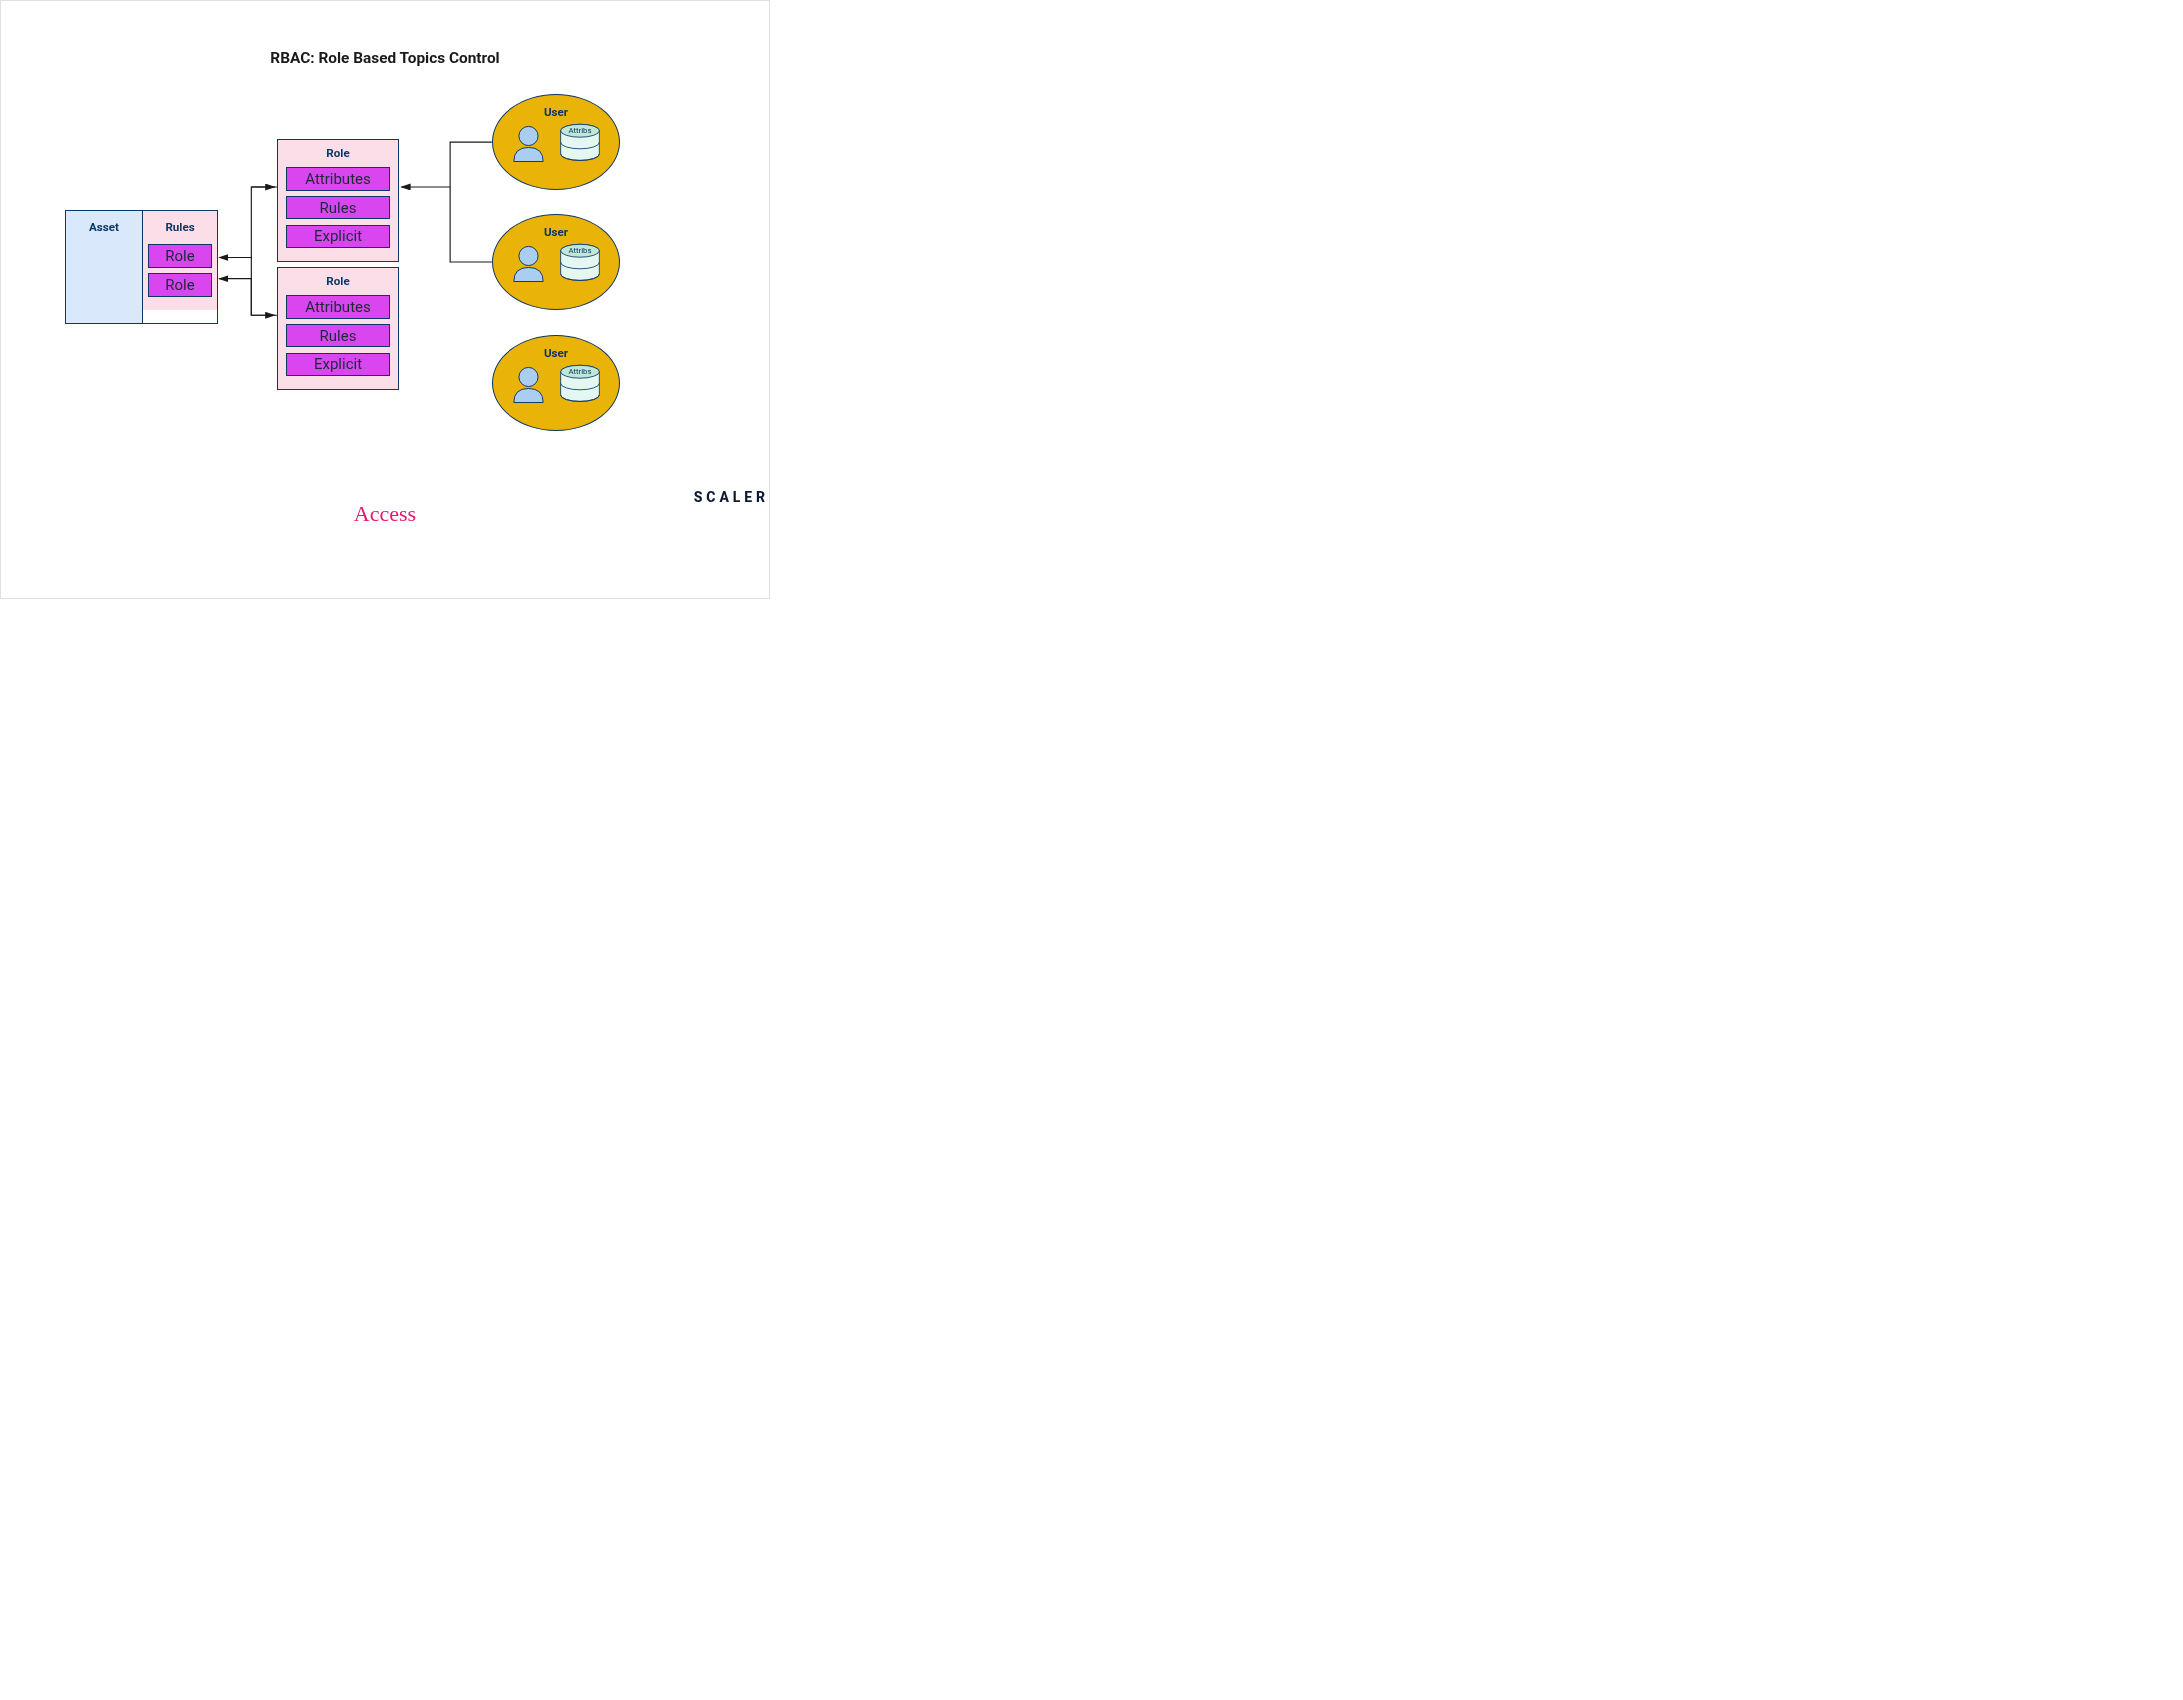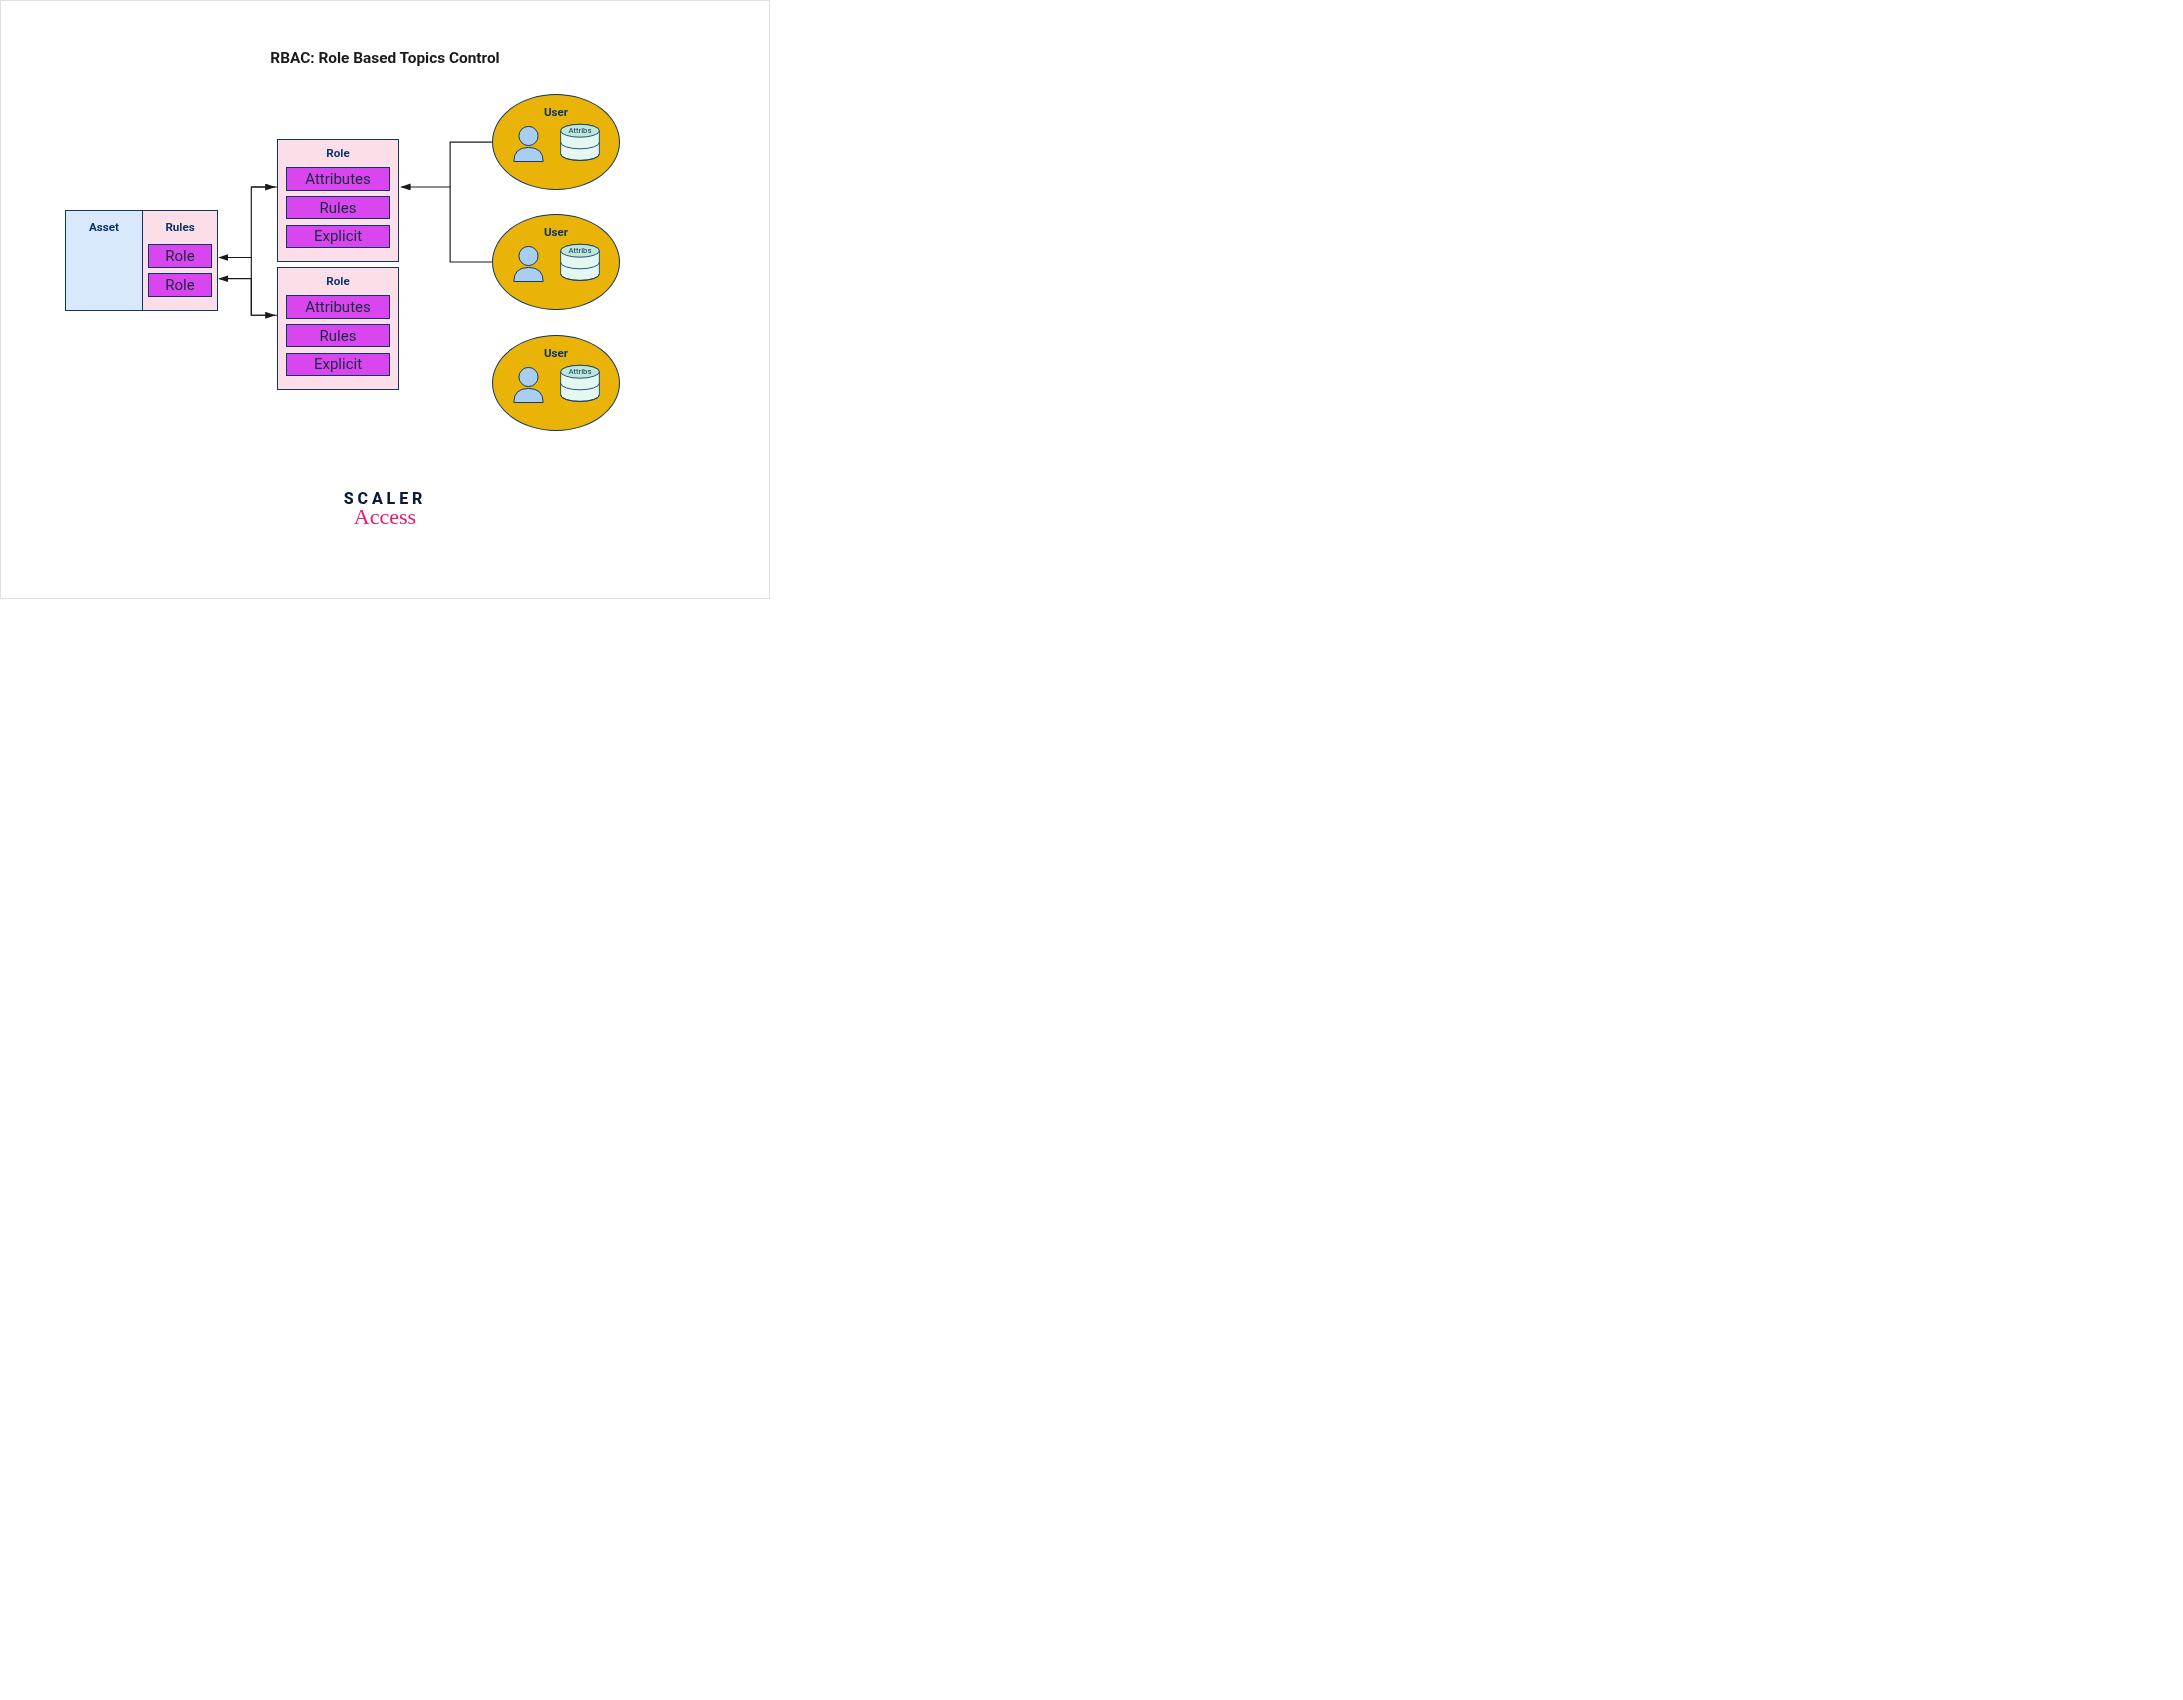--- a/index.html
+++ b/index.html
@@ -23,21 +23,21 @@
   
   .asset-rule {
     position: absolute;
     left: 64px;
     top: 209px;
     display: flex;
     border: 1px solid #0b3666;
   }
   .asset-box {
     width: 77px;
-    height: 99px;
+    height: 112px;
     background: #d9e9fb;
     border-right: 1px solid #0b3666;
     text-align: center;
     padding-top: 9px;
     font-weight: 700;
     font-size: 11.6px;
     color: #0b3666;
   }
   .rule-box {
     width: 74px;
@@ -109,24 +109,25 @@
   #user2 { left: 491px; top: 213px; }
   #user3 { left: 491px; top: 334px; }
   
   .footer-logo {
     position: absolute;
     left: 0; right: 0;
     top: 488px;
     text-align: center;
   }
   .scaler-text {
-    font-size: 16px;
+    font-size: 14px;
     font-weight: 800;
     letter-spacing: 3.9px;
     color: #0e1a33;
+    text-align: right;
   }
   .topics-text {
     font-family: "Brush Script MT", "Segoe Script", cursive;
     font-size: 22px;
     color: #e6196e;
     margin-top: -3.9px;
   }
   
   svg.arrows {
     position: absolute;

